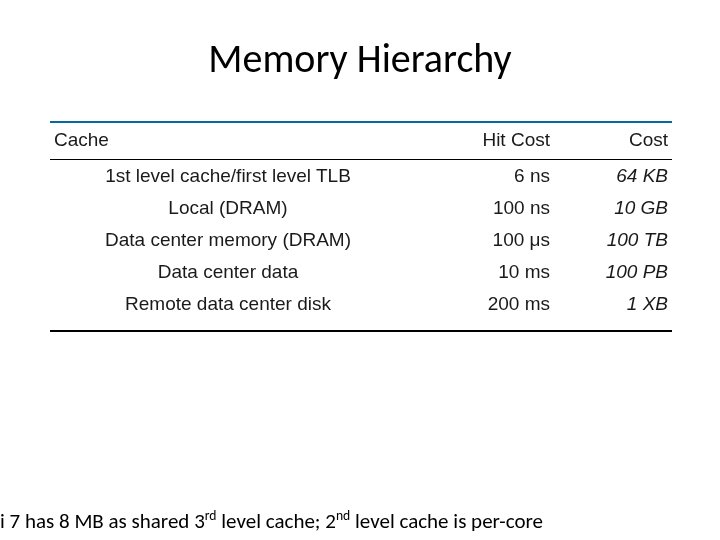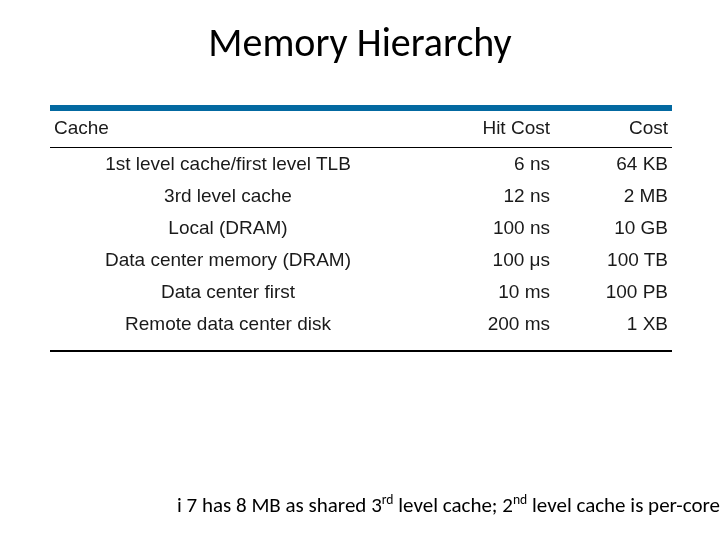--- a/index.html
+++ b/index.html
@@ -17,56 +17,57 @@
     position: relative;
     box-sizing: border-box;
   }
   .title {
     font-family: Calibri, Arial, sans-serif;
     font-size: 40px;
     text-align: center;
     padding-top: 18px;
     padding-bottom: 10px;
     font-weight: 400;
+    margin-top: 16px;
   }
   .table-wrap {
     margin: 28px 48px 0 50px;
   }
   table {
     width: 100%;
     border-collapse: collapse;
     font-family: Helvetica, Arial, sans-serif;
     font-size: 19px;
     color: #1a1a1a;
   }
   thead th {
     font-weight: 400;
     padding: 6px 4px 8px 4px;
-    border-top: 6px solid #0369a1;
+    border-top: 2px solid #0369a1;
     border-bottom: 1px solid #000;
   }
   thead th.cache { text-align: left; }
   thead th.hit   { text-align: right; width: 140px;}
   thead th.size  { text-align: right; width: 110px;}
   tbody td {
     padding: 5px 4px;
     vertical-align: baseline;
   }
   tbody tr:last-child td {
     border-bottom: 2px solid #000;
     padding-bottom: 15px;
   }
   td.cache { text-align: center; }
   td.hit   { text-align: right; white-space: nowrap;}
-  td.size  { text-align: right; white-space: nowrap;}
+  td.size  { text-align: right; white-space: nowrap; font-style: italic;}
   .footnote {
     position: absolute;
     left: 0; right: 0;
     bottom: 22px;
-    text-align: right;
+    text-align: left;
     font-family: Calibri, Arial, sans-serif;
     font-size: 21px;
   }
   .footnote sup { font-size: 0.65em; }
 </style>
 </head>
 <body>
 
 <div class="slide">
 
@@ -81,36 +82,31 @@
           <th class="size">Cost</th>
         </tr>
       </thead>
       <tbody>
         <tr>
           <td class="cache">1st level cache/first level TLB</td>
           <td class="hit">6 ns</td>
           <td class="size">64 KB</td>
         </tr>
         <tr>
-          <td class="cache">3rd level cache</td>
-          <td class="hit">12 ns</td>
-          <td class="size">2 MB</td>
-        </tr>
-        <tr>
           <td class="cache">Local (DRAM)</td>
           <td class="hit">100 ns</td>
           <td class="size">10 GB</td>
         </tr>
         <tr>
           <td class="cache">Data center memory (DRAM)</td>
           <td class="hit">100 μs</td>
           <td class="size">100 TB</td>
         </tr>
         <tr>
-          <td class="cache">Data center first</td>
+          <td class="cache">Data center data</td>
           <td class="hit">10 ms</td>
           <td class="size">100 PB</td>
         </tr>
         <tr>
           <td class="cache">Remote data center disk</td>
           <td class="hit">200 ms</td>
           <td class="size">1 XB</td>
         </tr>
       </tbody>
     </table>

